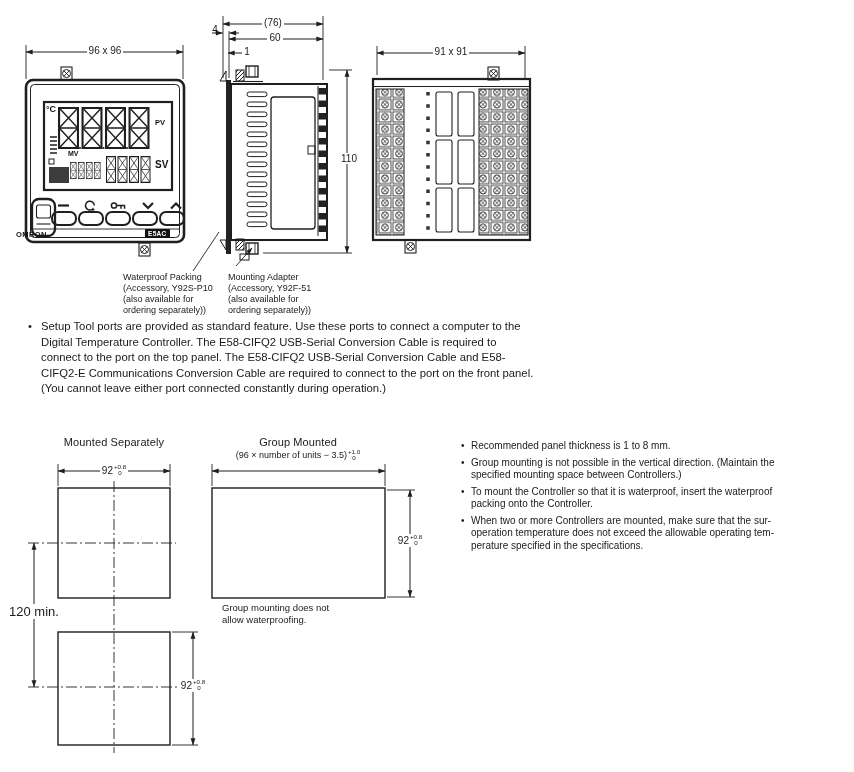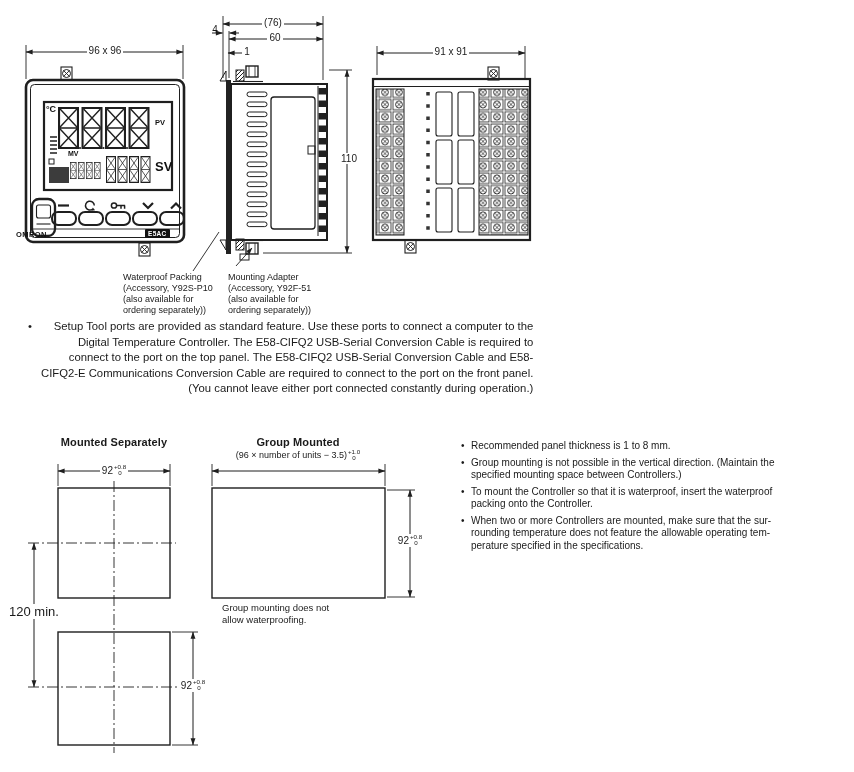--- a/index.html
+++ b/index.html
@@ -2,28 +2,28 @@
 <html><head>
 <meta charset="utf-8">
 <style>
   html,body{margin:0;padding:0;background:#fff;}
   .page{position:relative;width:854px;height:772px;background:#fff;overflow:hidden;
         font-family:"Liberation Sans",sans-serif;color:#1a1a1a;}
   .art{position:absolute;left:0;top:0;}
   .lblc{position:absolute;display:flex;justify-content:center;white-space:nowrap;}
   .mask{background:#fff;padding:0 2px;}
   .fs10{font-size:10px;}
-  .h{font-size:11px;font-weight:bold;letter-spacing:0.1px;text-align:center;}
+  .h{font-size:11px;font-weight:normal;letter-spacing:0.1px;text-align:center;}
   .dimstack{display:inline-flex;align-items:center;}
   .tol{display:inline-flex;flex-direction:column;align-items:center;font-size:6.2px;line-height:6.4px;margin-left:1px;}
   .acc{position:absolute;font-size:9px;line-height:10.9px;}
   .acc span{display:block;}
   .para{position:absolute;font-size:11.3px;line-height:15.6px;display:flex;}
   .para .bullet{width:13px;flex:none;}
-  .para .txt span{display:block;text-align:right;}
+  .para .txt span{display:block;}
   .notes{position:absolute;font-size:10px;line-height:12.3px;width:393px;}
   .note-item{display:flex;margin-bottom:4.5px;}
   .note-item .bullet{width:10px;flex:none;}
   .note-item .txt span{display:block;}
   .cap{position:absolute;font-size:9.5px;line-height:11.5px;}
   .cap span{display:block;}
   .disp{position:absolute;font-weight:bold;color:#111;}
   .modelbox{position:absolute;background:#111;color:#fff;font-size:6.5px;font-weight:bold;
             padding:1px 3px;border-radius:1px;letter-spacing:0.3px;}
   .brand{position:absolute;color:#111;font-size:7.5px;font-weight:800;letter-spacing:0.4px;}
@@ -254,21 +254,21 @@
   <div class="lblc fs10" style="left:334px;top:153px;width:30px;">
       <span class="mask">110</span>
     </div>
   <div class="lblc fs10" style="left:414px;top:46px;width:74px;">
       <span class="mask">91 x 91</span>
     </div>
 
   <div class="disp" style="left:46px;top:104px;font-size:9px;">°C</div>
   <div class="disp" style="left:155px;top:118px;font-size:7.5px;">PV</div>
   <div class="disp" style="left:68px;top:150px;font-size:7px;">MV</div>
-  <div class="disp" style="left:155px;top:159px;font-size:13px;">SV</div>
+  <div class="disp" style="left:155px;top:159px;font-size:10px;">SV</div>
   <div class="brand" style="left:16px;top:230px;text-align:right;">OMRON</div>
   <div class="modelbox" style="left:145px;top:229px;">E5AC</div>
 
   <div class="acc" style="left:123px;top:272px;">
     <span>Waterproof Packing</span>
     <span>(Accessory, Y92S-P10</span>
     <span>(also available for</span>
     <span> ordering separately))</span>
   </div>
   <div class="acc" style="left:228px;top:272px;">
@@ -360,19 +360,19 @@
       <span class="bullet">•</span>
       <div class="txt">
           <span>To mount the Controller so that it is waterproof, insert the waterproof</span>
           <span>packing onto the Controller.</span>
         </div>
     </div>
     <div class="note-item">
       <span class="bullet">•</span>
       <div class="txt">
           <span>When two or more Controllers are mounted, make sure that the sur-</span>
-          <span>rounding temperature does not feature the allowable operating tem-</span>
+          <span>operation temperature does not exceed the allowable operating tem-</span>
           <span>perature specified in the specifications.</span>
         </div>
     </div>
   </div>
 
 </div>
 
 </body></html>

